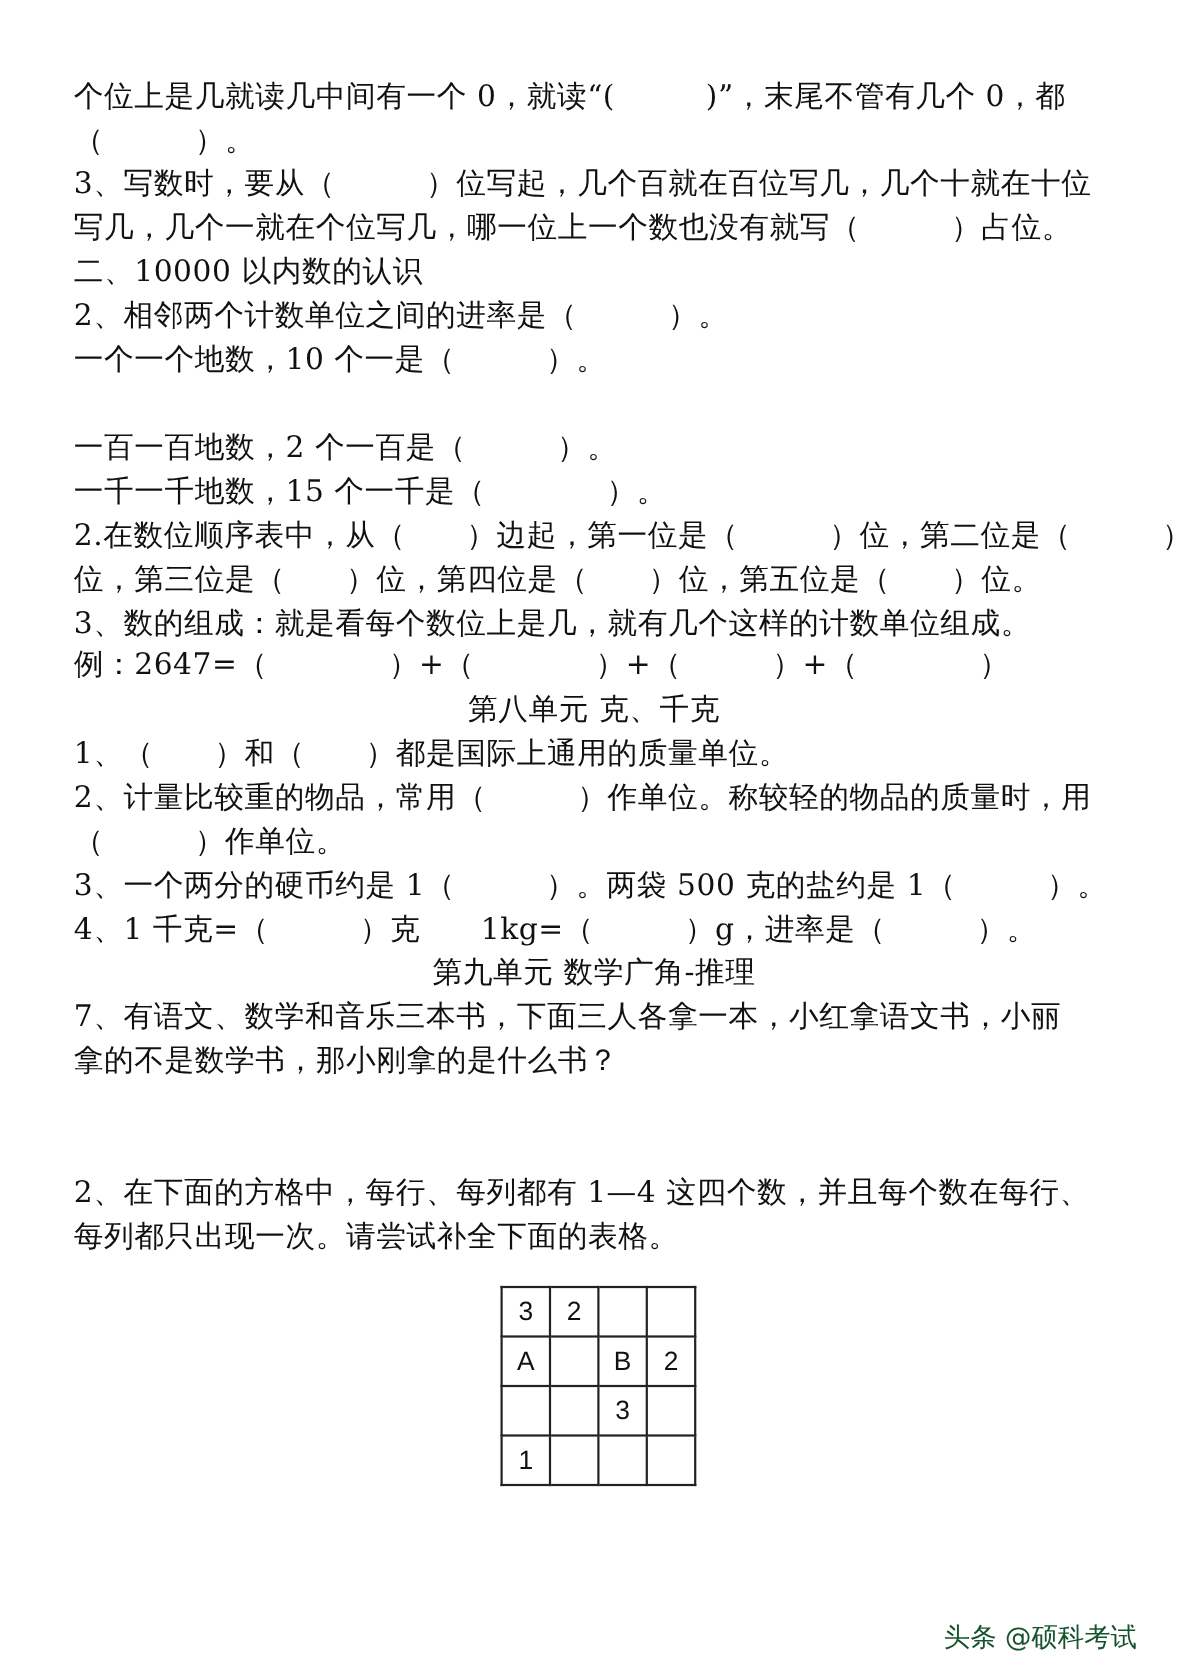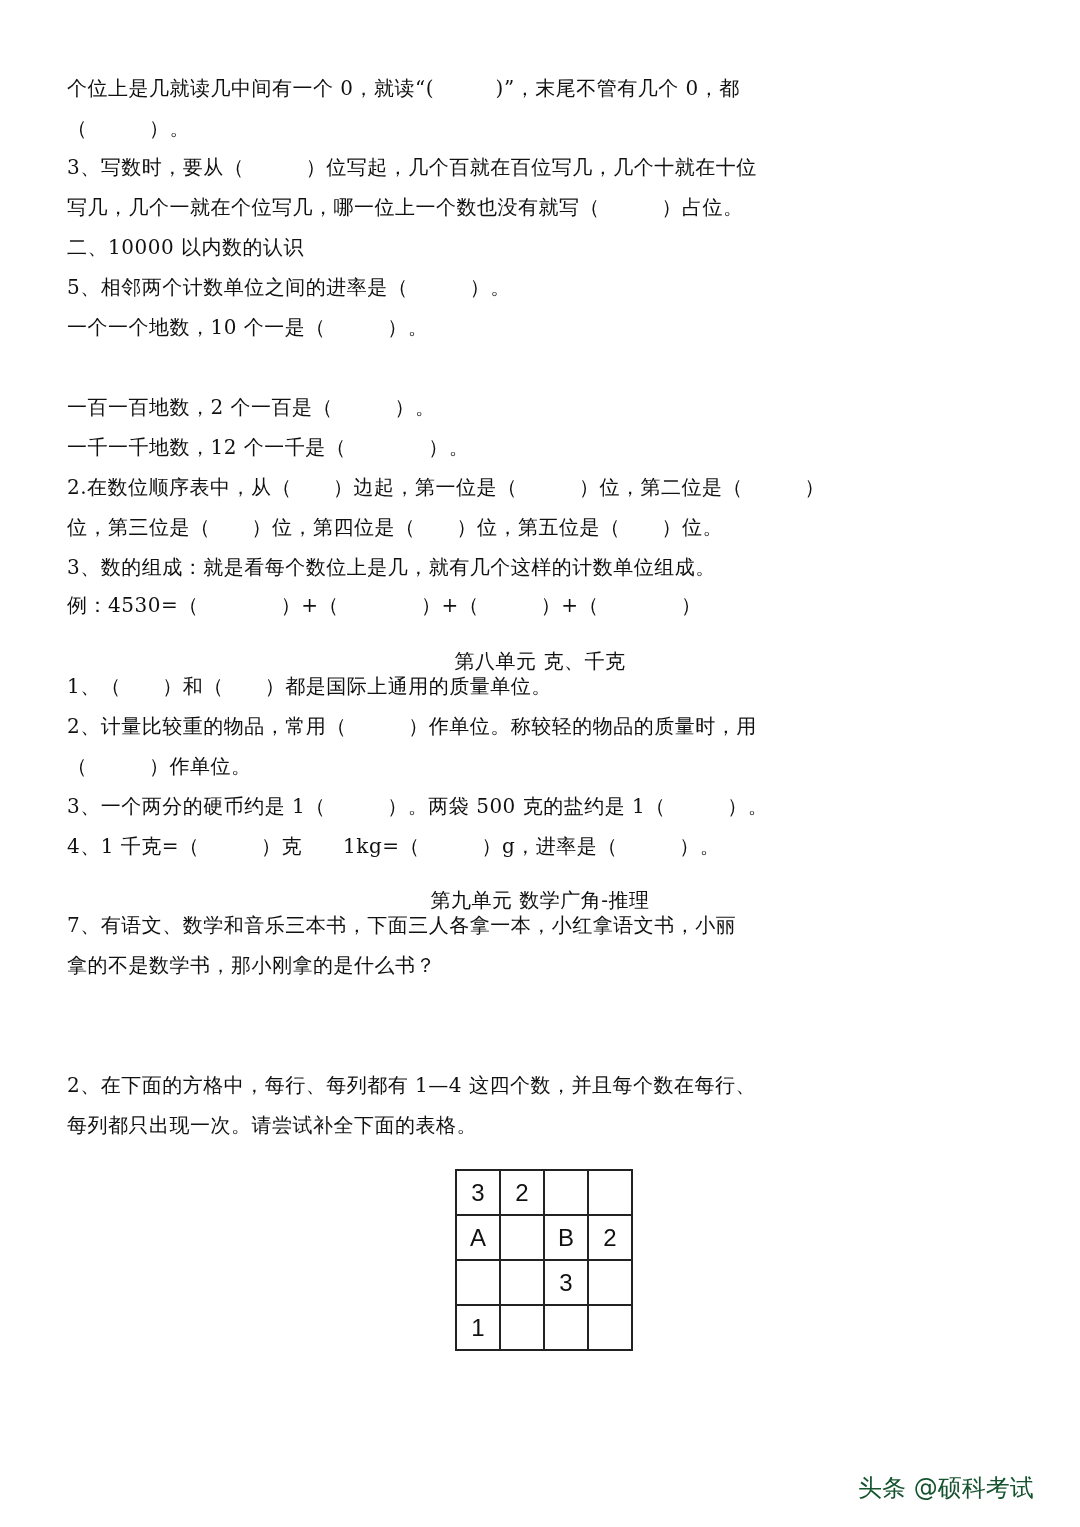--- a/index.html
+++ b/index.html
@@ -4,24 +4,24 @@
 <style>
   html, body { margin: 0; padding: 0; background: #ffffff; }
   body {
     width: 1080px; height: 1527px; position: relative; overflow: hidden;
     font-family: "DejaVu Serif", "Liberation Serif", serif;
     color: #111111;
   }
   .page { position: absolute; left: 0; top: 0; width: 1080px; height: 1527px; }
   .line {
     position: absolute; left: 67px; width: 950px;
-    font-size: 20px; line-height: 40px; height: 40px;
+    font-size: 27px; line-height: 40px; height: 40px;
     white-space: nowrap; letter-spacing: 0.5px;
   }
-  .line.center { left: 0; width: 1080px; text-align: center; margin-top: 15px; }
+  .line.center { left: 0; width: 1080px; text-align: center; }
   .grid {
     position: absolute; left: 455px; top: 1169px;
     border-collapse: collapse;
   }
   .grid td {
     width: 42px; height: 43px; border: 2px solid #222;
     text-align: center; vertical-align: middle;
     font-family: "Liberation Sans", "DejaVu Sans", sans-serif;
     font-size: 24px; color: #111; padding: 0;
   }
@@ -35,28 +35,28 @@
 </head>
 <body>
 
 <div class="page">
 
   <div class="line" style="top:68px">个位上是几就读几中间有一个 0，就读“(　　　)”，末尾不管有几个 0，都</div>
   <div class="line" style="top:108px">（　　　）。</div>
   <div class="line" style="top:147px">3、写数时，要从（　　　）位写起，几个百就在百位写几，几个十就在十位</div>
   <div class="line" style="top:187px">写几，几个一就在个位写几，哪一位上一个数也没有就写（　　　）占位。</div>
   <div class="line" style="top:227px">二、10000 以内数的认识</div>
-  <div class="line" style="top:267px">5、相邻两个计数单位之间的进率是（　　　）。</div>
+  <div class="line" style="top:267px">2、相邻两个计数单位之间的进率是（　　　）。</div>
   <div class="line" style="top:307px">一个一个地数，10 个一是（　　　）。</div>
   <div class="line" style="top:387px">一百一百地数，2 个一百是（　　　）。</div>
-  <div class="line" style="top:427px">一千一千地数，12 个一千是（　　　　）。</div>
+  <div class="line" style="top:427px">一千一千地数，15 个一千是（　　　　）。</div>
   <div class="line" style="top:467px">2.在数位顺序表中，从（　　）边起，第一位是（　　　）位，第二位是（　　　）</div>
   <div class="line" style="top:507px">位，第三位是（　　）位，第四位是（　　）位，第五位是（　　）位。</div>
   <div class="line" style="top:547px">3、数的组成：就是看每个数位上是几，就有几个这样的计数单位组成。</div>
-  <div class="line" style="top:585px">例：4530=（　　　　）+（　　　　）+（　　　）+（　　　　）</div>
+  <div class="line" style="top:585px">例：2647=（　　　　）+（　　　　）+（　　　）+（　　　　）</div>
 
   <div class="line center" style="top:626px">第八单元  克、千克</div>
   <div class="line" style="top:666px">1、（　　）和（　　）都是国际上通用的质量单位。</div>
   <div class="line" style="top:706px">2、计量比较重的物品，常用（　　　）作单位。称较轻的物品的质量时，用</div>
   <div class="line" style="top:746px">（　　　）作单位。</div>
   <div class="line" style="top:786px">3、一个两分的硬币约是 1（　　　）。两袋 500 克的盐约是 1（　　　）。</div>
   <div class="line" style="top:826px">4、1 千克=（　　　）克　　1kg=（　　　）g，进率是（　　　）。</div>
 
   <div class="line center" style="top:865px">第九单元  数学广角-推理</div>
   <div class="line" style="top:905px">7、有语文、数学和音乐三本书，下面三人各拿一本，小红拿语文书，小丽</div>

